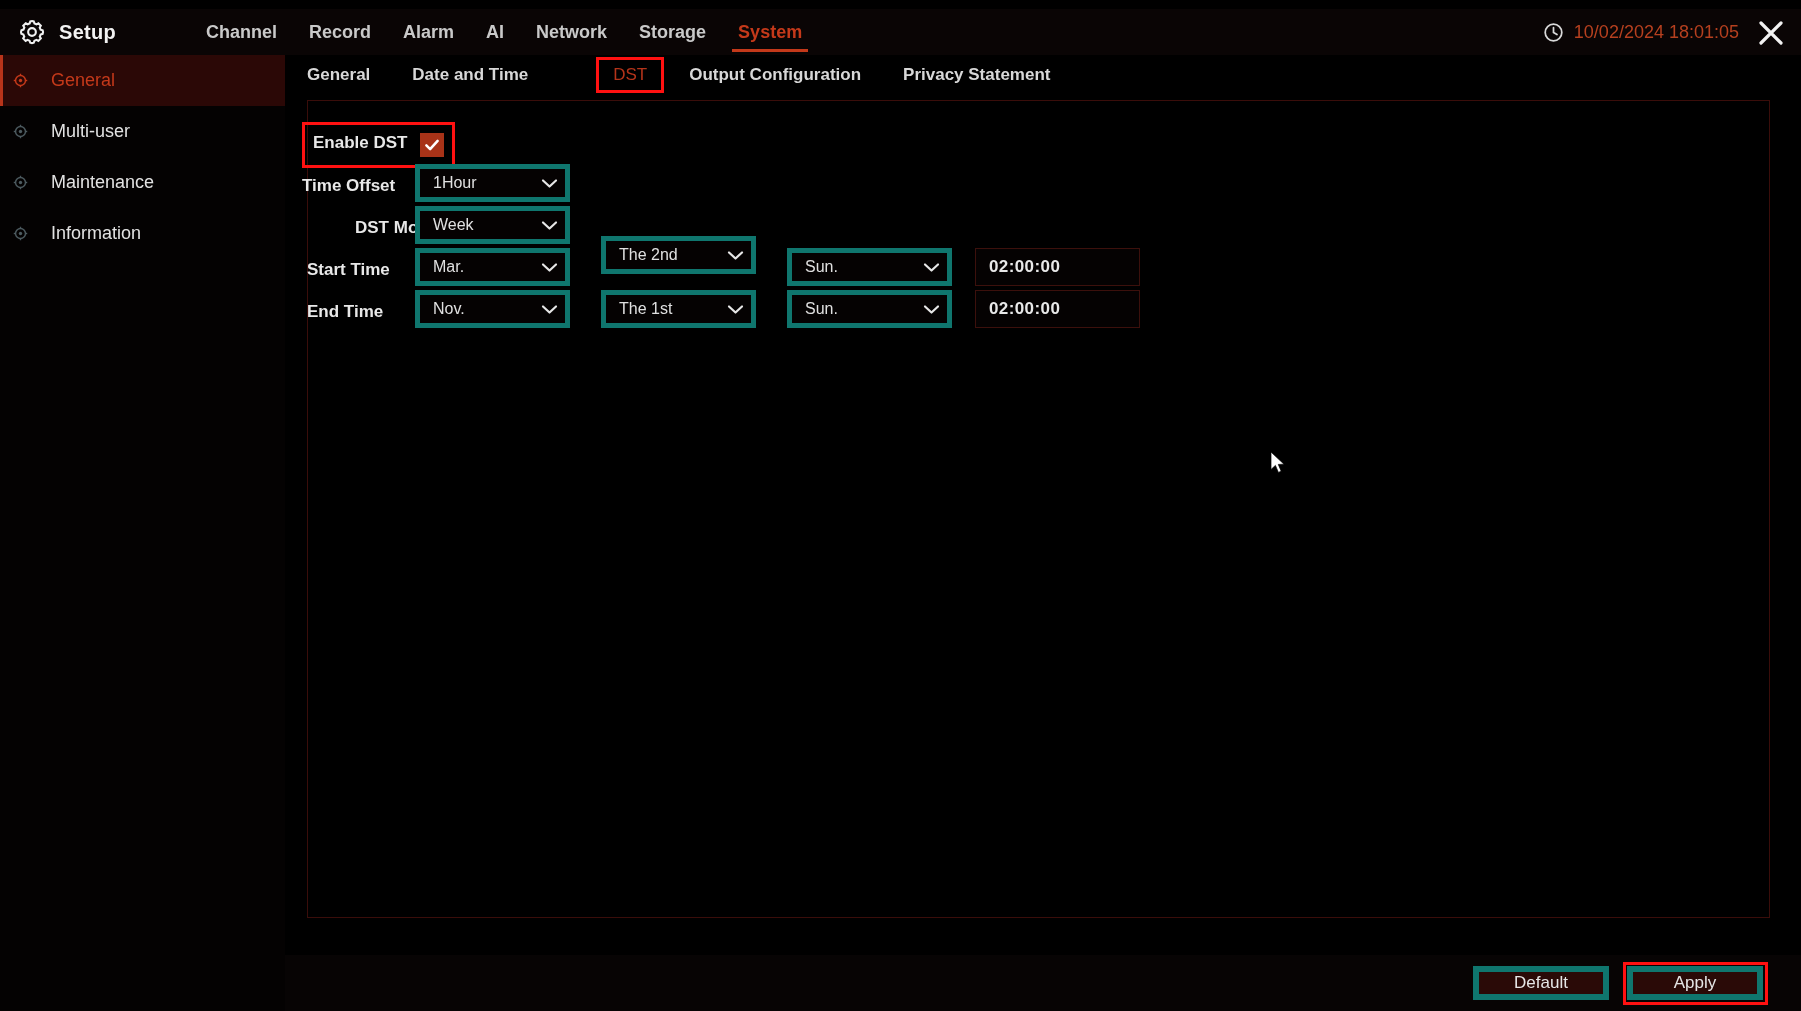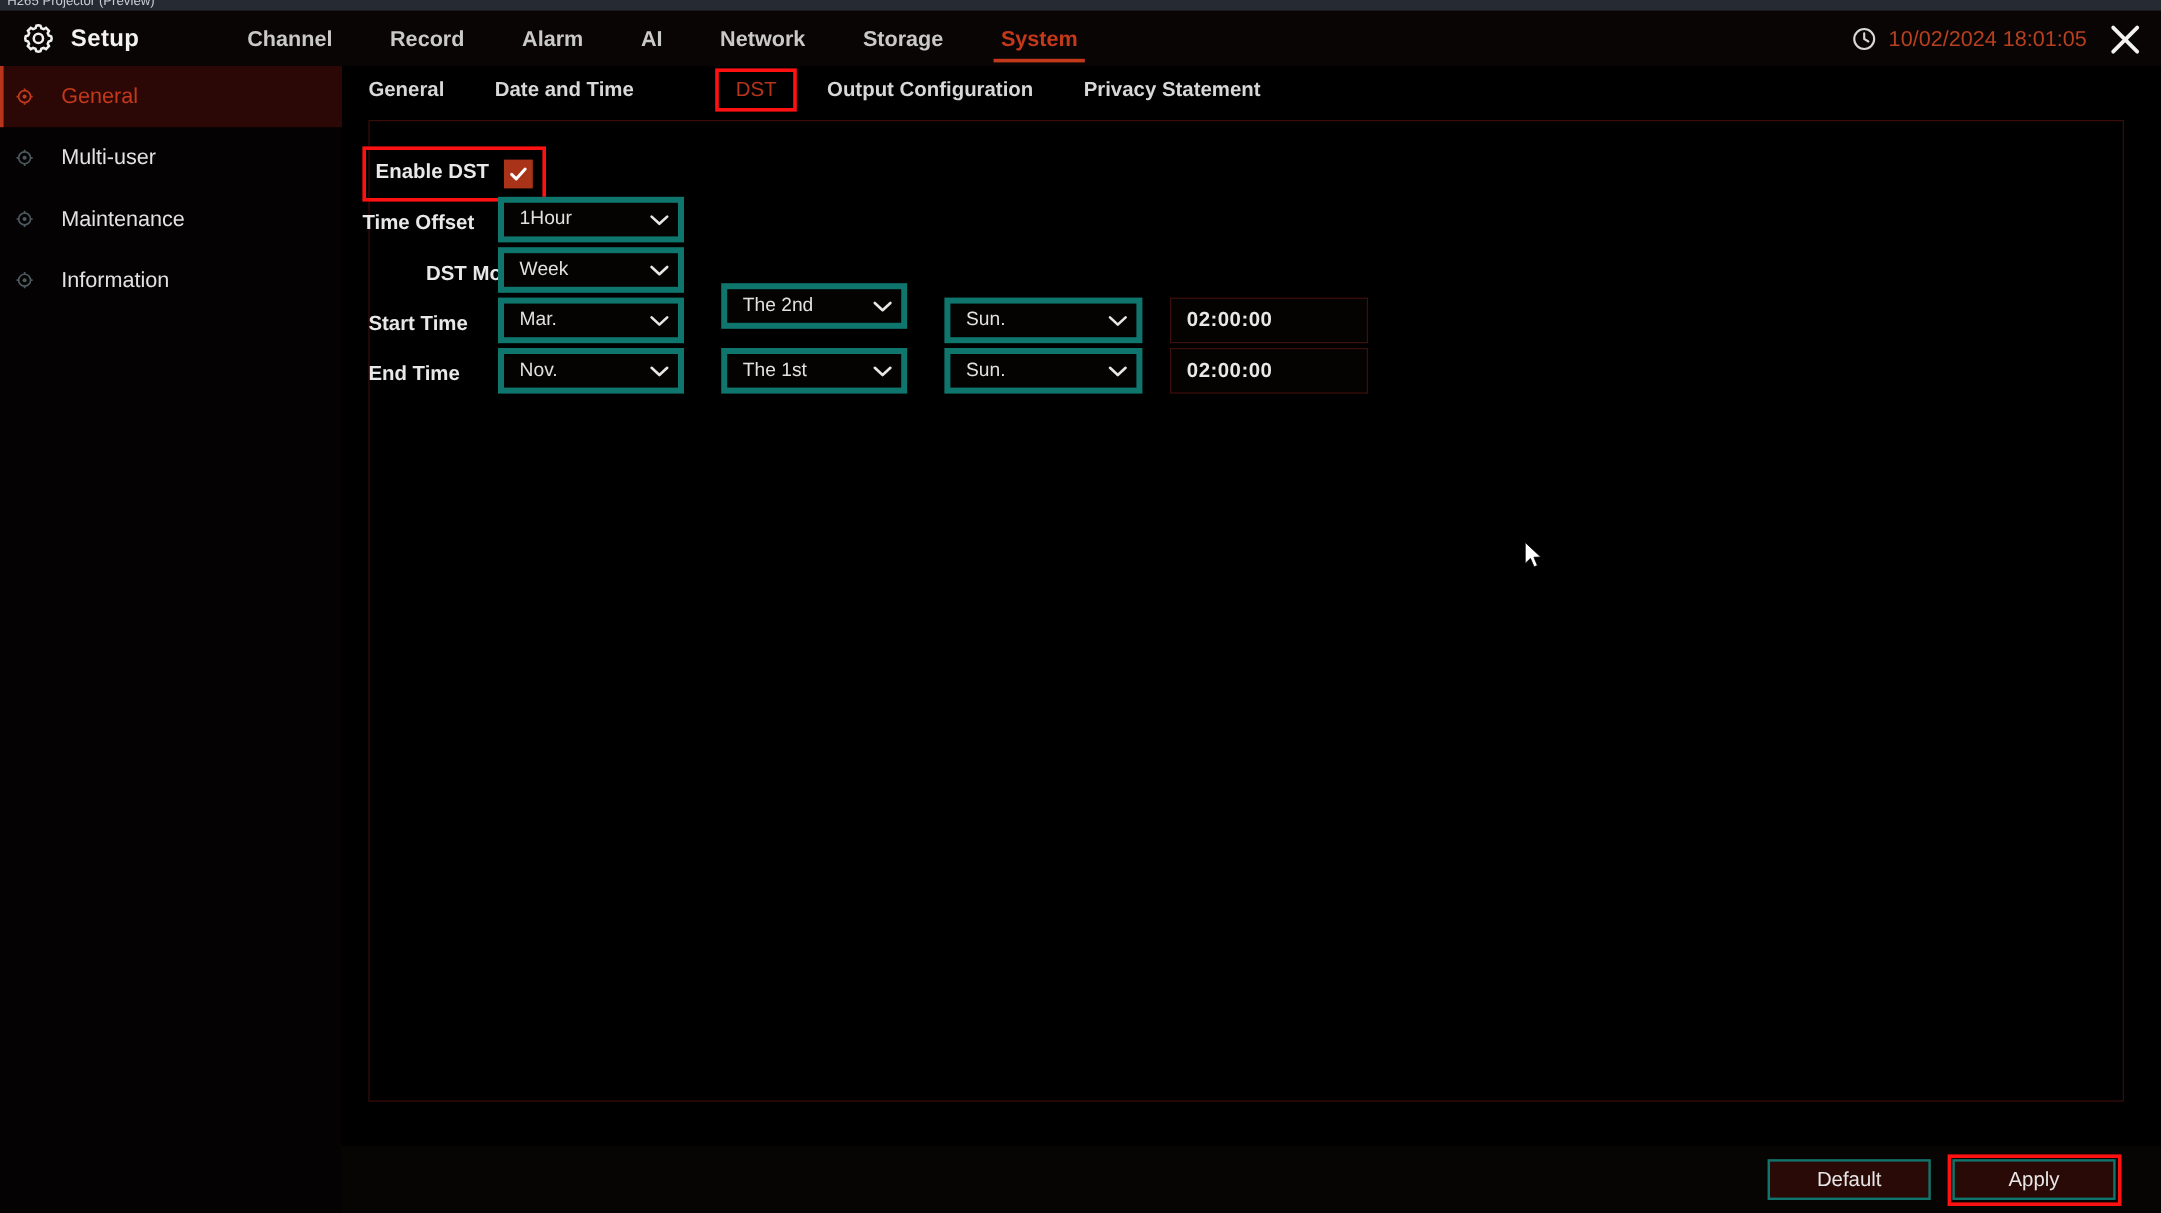--- a/index.html
+++ b/index.html
@@ -29,21 +29,21 @@
   .brand {
     position: absolute; left: 18px; top: 0; height: 46px;
     display: flex; align-items: center; gap: 13px;
   }
   .gear-ico { width: 28px; height: 28px; display: block; }
   .brand-title {
     font-size: 20px; font-weight: bold; color: #f2f2f2; letter-spacing: .3px;
   }
   .mainnav {
     position: absolute; left: 190px; top: 0; height: 46px;
-    display: flex; align-items: center; gap: 16px;
+    display: flex; align-items: center; gap: 0;
   }
   .mainnav .nav-item {
     position: relative; height: 46px; display: flex; align-items: center;
     padding: 0 16px; font-size: 18px; font-weight: bold; color: #c9c9c9;
     cursor: pointer; white-space: nowrap;
   }
   .mainnav .nav-item.active { color: #c4391a; }
   .mainnav .nav-item.active::after {
     content: ""; position: absolute; left: 10px; right: 10px; bottom: 3px;
     height: 3px; background: #c4391a;
@@ -145,42 +145,39 @@
     letter-spacing: .4px;
   }
 
   
   .bottombar {
     position: absolute; left: 285px; top: 955px; width: 1516px; height: 56px;
     background: #070404;
   }
   .btn {
     position: absolute; top: 966px; height: 34px; width: 136px;
-    background: #2a0a07; border: 2px solid #0f766e;
+    background: #2a0a07; border: 6px solid #0f766e;
     display: flex; align-items: center; justify-content: center;
     font-size: 17px; color: #e6e6e6; cursor: pointer;
   }
   .btn-default { left: 1473px; }
   .btn-apply { left: 1627px; }
   .apply-annot {
     position: absolute; left: 1623px; top: 962px;
     width: 145px; height: 43px; border: 3px solid #ff1111;
     pointer-events: none;
   }
 
   .cursor { position: absolute; left: 1270px; top: 451px; width: 17px; height: 24px; }
 </style>
 </head>
 <body>
 
 <div id="app">
 
-  <div class="os-strip">
-    <span class="os-title">H265 Projector (Preview)</span>
-  </div>
 
   <div class="header">
 
     <div class="brand">
       <span>
         <svg class="gear-ico" viewBox="0 0 24 24" fill="none" stroke="#f0f0f0" stroke-width="1.8">
           <path d="M12 2.6l1.5.35.6 1.75 1.75.72 1.6-.9 2.1 2.1-.9 1.6.72 1.75 1.75.6.35 1.5-.35 1.5-1.75.6-.72 1.75.9 1.6-2.1 2.1-1.6-.9-1.75.72-.6 1.75-1.5.35-1.5-.35-.6-1.75-1.75-.72-1.6.9-2.1-2.1.9-1.6-.72-1.75-1.75-.6L2.6 12l.35-1.5 1.75-.6.72-1.75-.9-1.6 2.1-2.1 1.6.9 1.75-.72.6-1.75z"></path>
           <circle cx="12" cy="12" r="3.3"></circle>
         </svg>
       </span>

